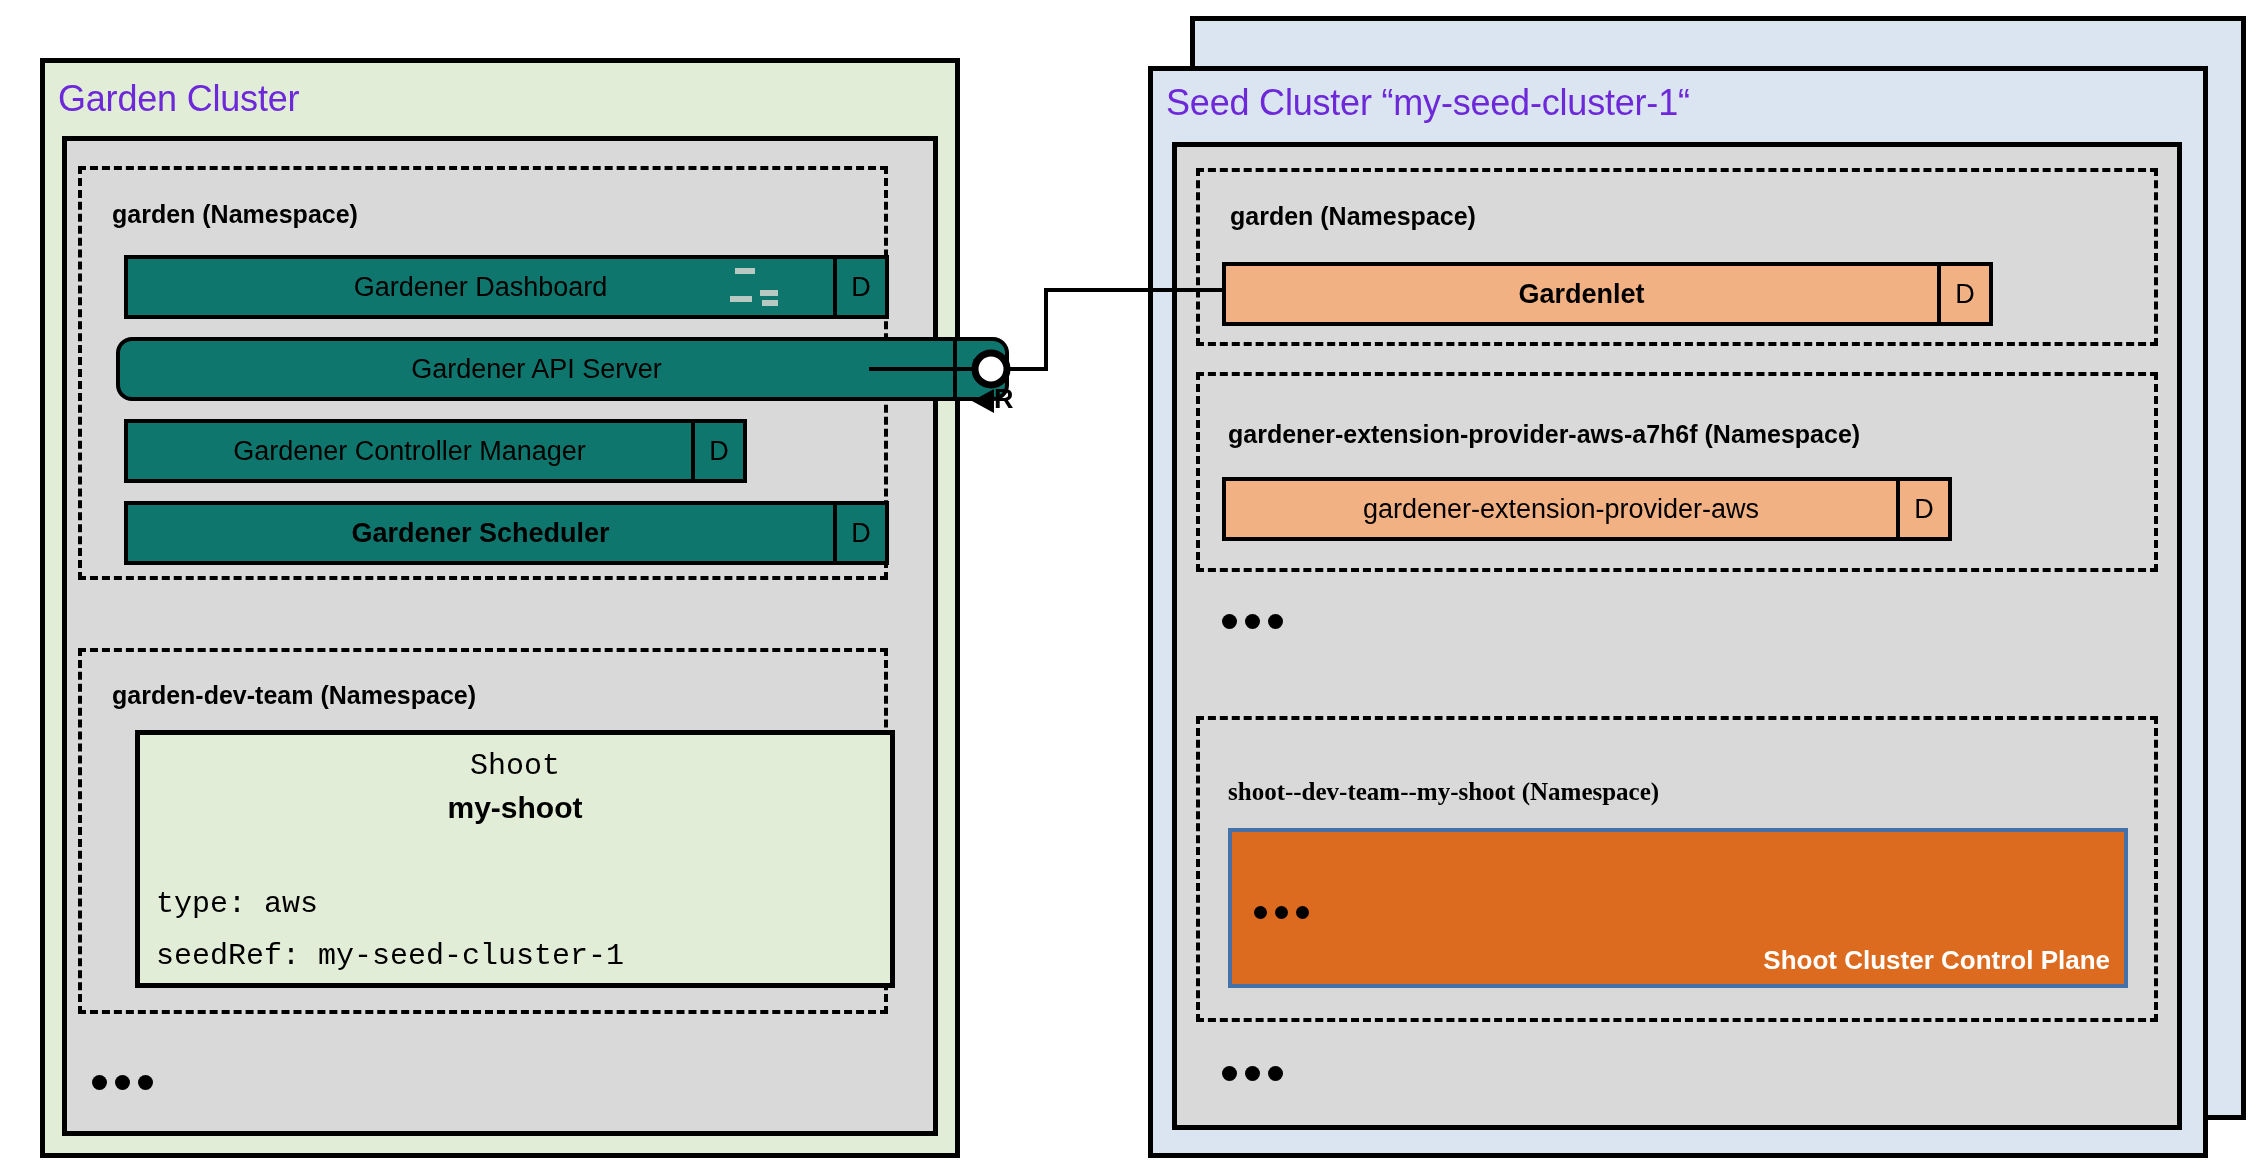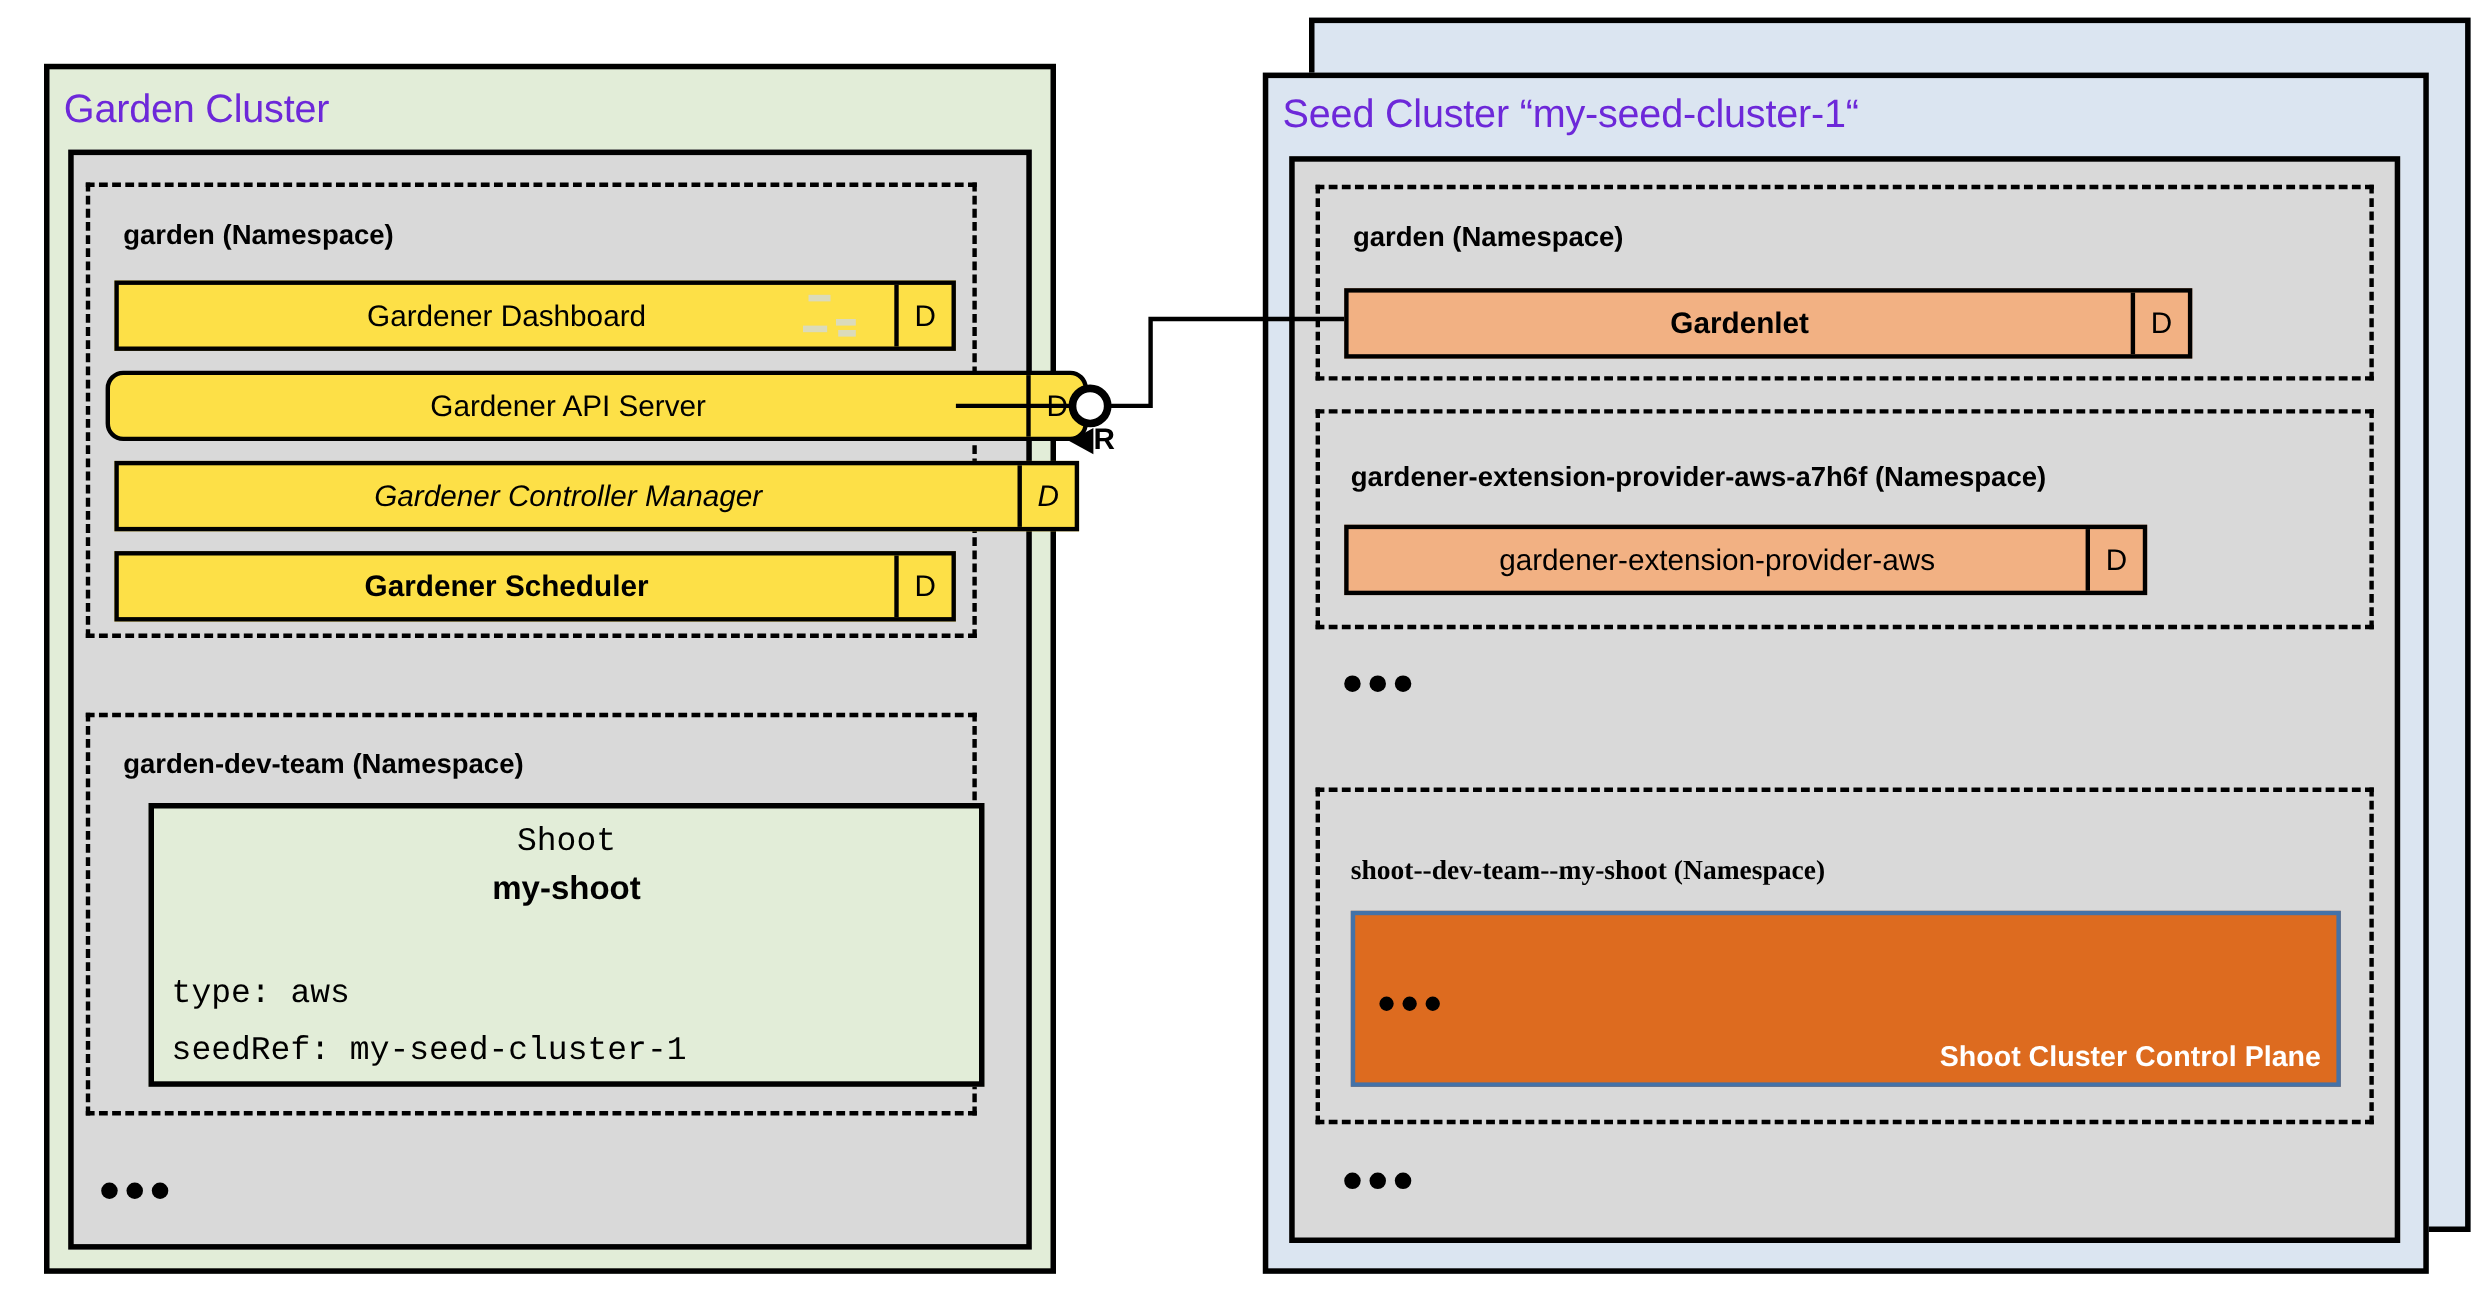--- a/index.html
+++ b/index.html
@@ -86,21 +86,21 @@
     flex: 0 0 auto;
     width: 52px;
     display: flex;
     align-items: center;
     justify-content: center;
     font-size: 27px;
     color: #000000;
     border-left: 4px solid #000000;
     box-sizing: border-box;
   }
-  .comp.green   { background: #fde047; }
+  .comp.green   { background: #0f766e; margin-left: 20px; }
   .comp.orange  { background: #F2B183; }
   .comp .bold   { font-weight: bold; }
 
   
   .ghost {
     position: absolute;
     background: #D5D9D0;
     opacity: .85;
   }
 
@@ -212,21 +212,21 @@
   <div class="ghost" style="left:735px; top:268px; width:20px; height:6px;"></div>
   <div class="ghost" style="left:730px; top:296px; width:22px; height:6px;"></div>
   <div class="ghost" style="left:760px; top:290px; width:18px; height:6px;"></div>
   <div class="ghost" style="left:762px; top:300px; width:16px; height:6px;"></div>
 
   <div class="comp green" style="left:96px; top:337px; width:893px; height:64px;border-radius:16px;">
     <div class="comp-name">Gardener API Server</div>
     <div class="comp-kind">D</div>
   </div>
 
-  <div class="comp green" style="left:104px; top:419px; width:877px; height:64px;font-style:italic;">
+  <div class="comp green" style="left:104px; top:419px; width:623px; height:64px;">
     <div class="comp-name">Gardener Controller Manager</div>
     <div class="comp-kind">D</div>
   </div>
 
   <div class="comp green" style="left:104px; top:501px; width:765px; height:64px;">
     <div class="comp-name bold">Gardener Scheduler</div>
     <div class="comp-kind">D</div>
   </div>
 
   <div class="ns" style="left:78px; top:648px; width:810px; height:366px;"></div>

